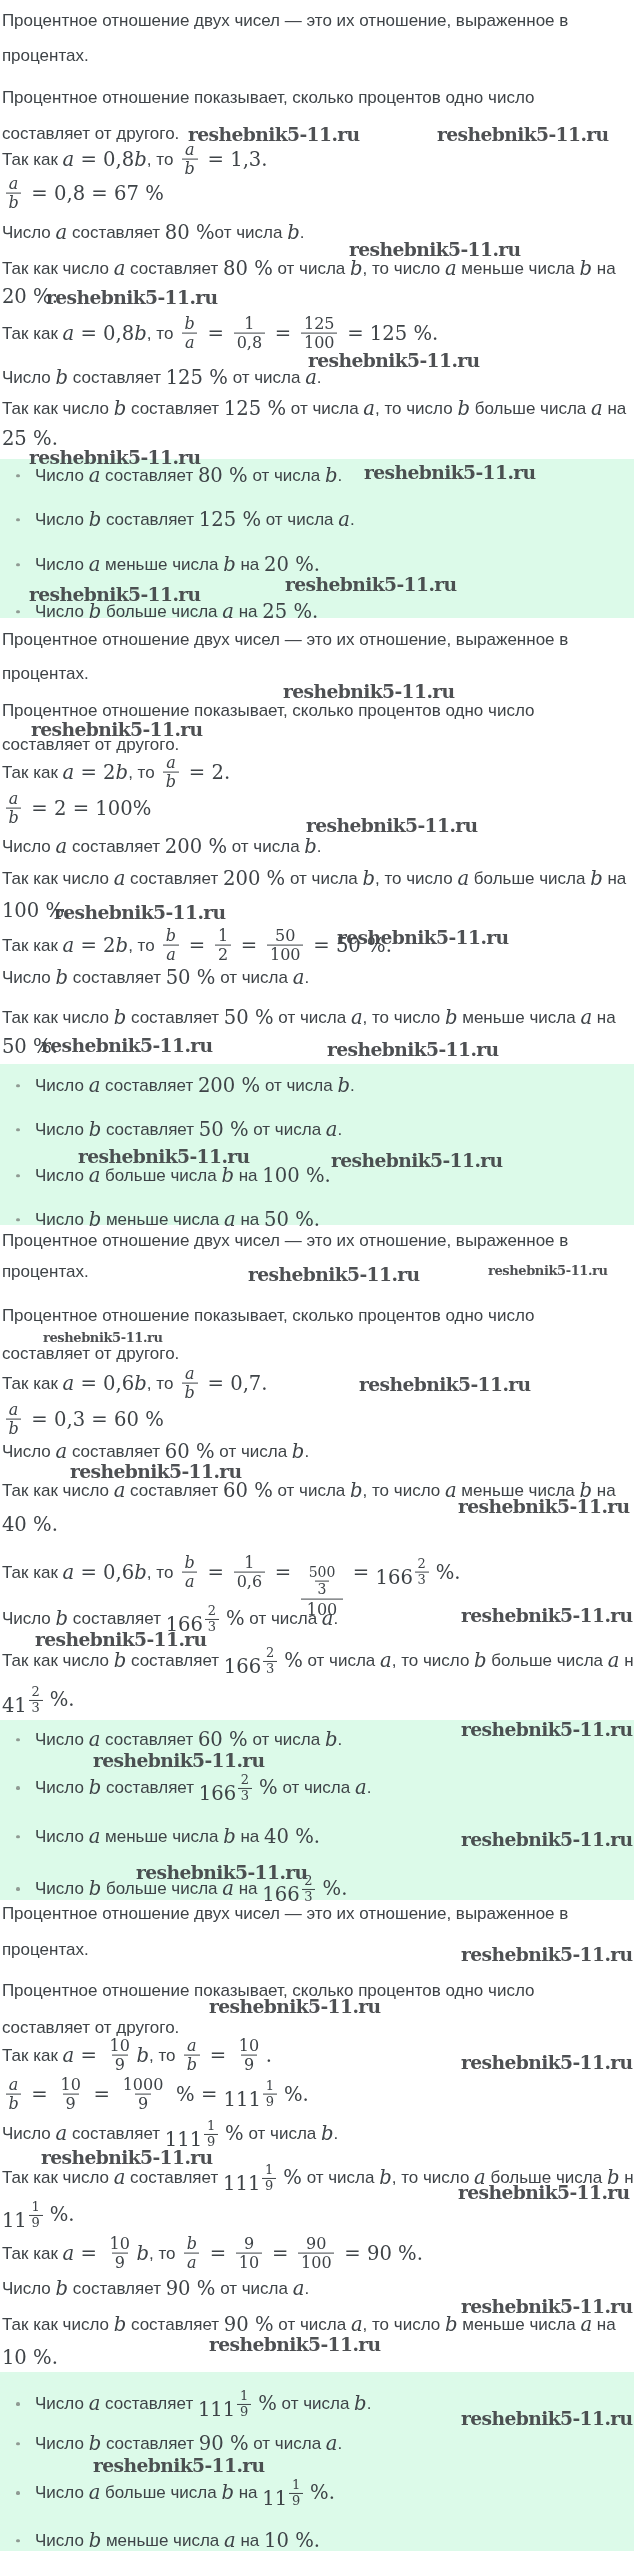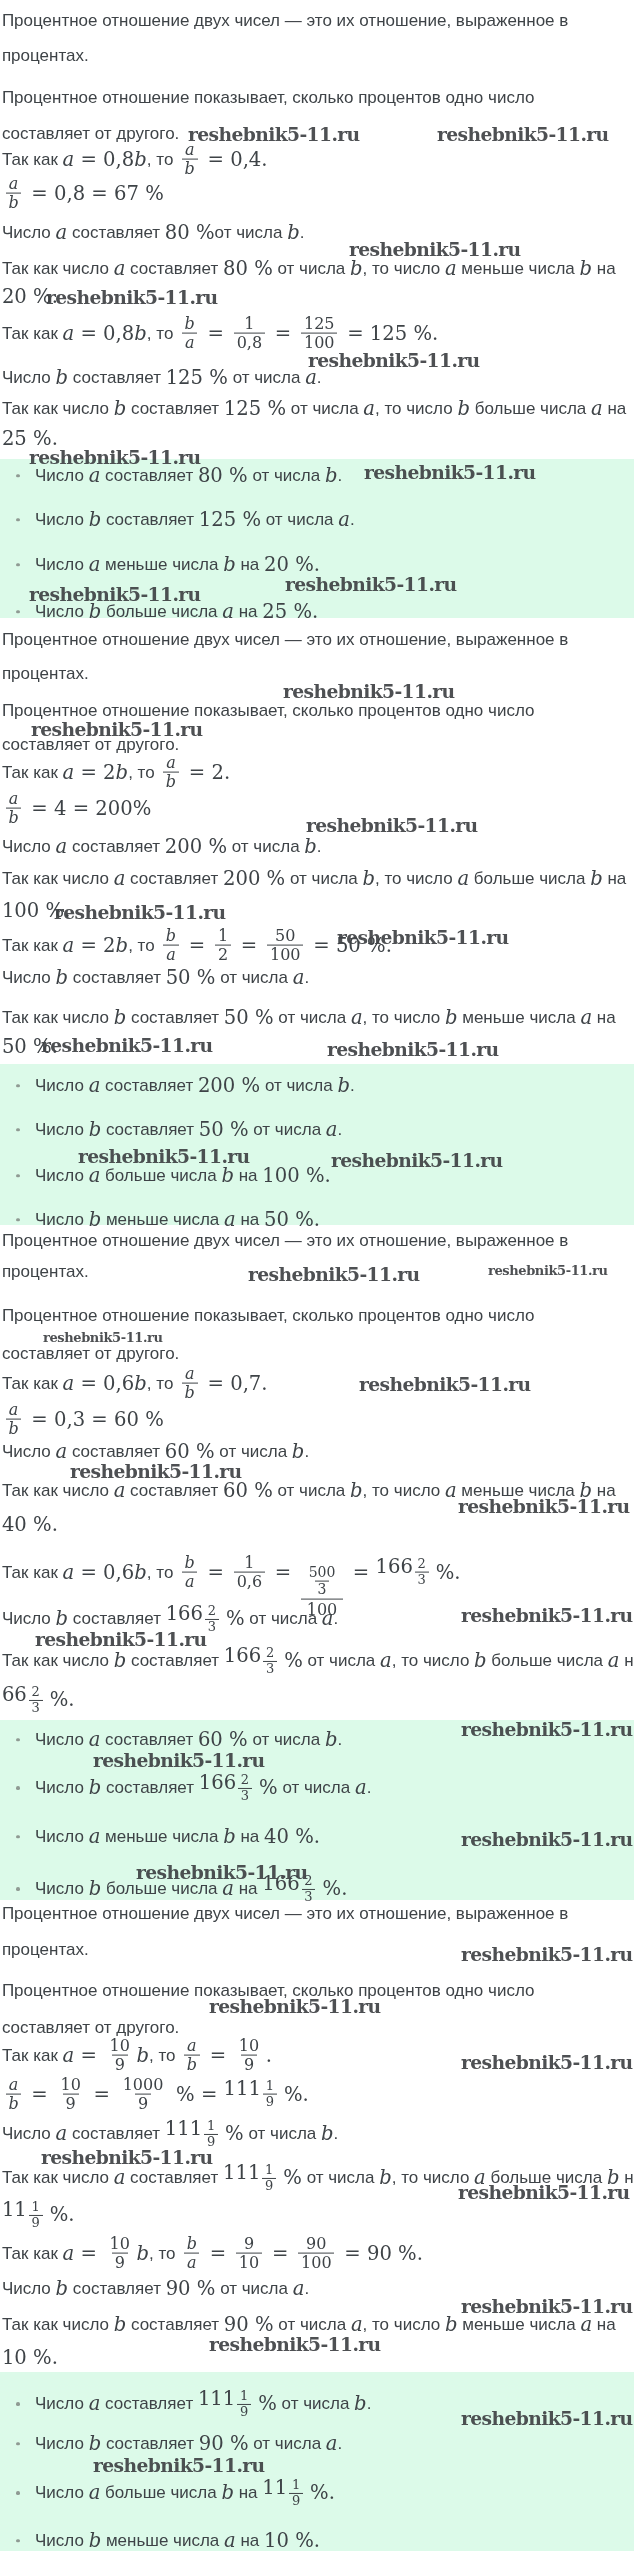--- a/index.html
+++ b/index.html
@@ -10,21 +10,21 @@
         color:#3e4347;z-index:1;}
   .t{font:inherit;}
   .m{font-family:"DejaVu Serif",serif;font-size:19.6px;line-height:1;}
   .v{font-family:"DejaVu Serif",serif;font-size:19.6px;line-height:1;font-style:italic;}
   .frac{display:inline-flex;flex-direction:column;align-items:center;
         font-family:"DejaVu Serif",serif;font-size:16px;line-height:1.12;margin:0 3.7px;text-align:center;}
   .frac .num{padding:0 2.8px;}
   .frac .den{border-top:1.5px solid #3e4347;padding:0 2.8px;}
   .frac .it{font-style:italic;}
   .frac.small{font-size:14px;margin:0 1.9px;}
-  .mx{display:inline-flex;align-items:flex-start;}
+  .mx{display:inline-flex;align-items:flex-end;}
   .mx .whole{font-family:"DejaVu Serif",serif;font-size:19.6px;line-height:1;}
   .mx .frac{font-size:13px;margin:0 0.9px 0 1.9px;}
   .bigfrac{display:inline-flex;flex-direction:column;align-items:center;
         font-family:"DejaVu Serif",serif;font-size:16px;line-height:1.12;margin:0 3.7px;text-align:center;}
   .bigfrac > .num{padding:1.9px 2.8px;margin-top:36px;}
   .bigfrac > .den{border-top:1.5px solid #3e4347;padding:0.9px 5.6px;}
   .dot{position:absolute;left:-18.7px;top:50%;width:3.7px;height:3.7px;border-radius:50%;
        background:#8f9a93;transform:translateY(-50%);}
   .wm{position:absolute;transform:translateY(-50%);font-family:"DejaVu Serif",serif;font-weight:700;
       font-size:18.7px;letter-spacing:-0.6px;color:#3f4245;opacity:0.92;z-index:2;white-space:nowrap;}
@@ -35,39 +35,39 @@
 
 <div id="page" style="background: rgb(255, 255, 255);">
     <div class="box" style="top: 459px; height: 159px; background: rgb(220, 250, 233);"></div>
     <div class="box" style="top: 1064px; height: 161px; background: rgb(220, 250, 233);"></div>
     <div class="box" style="top: 1720px; height: 180px; background: rgb(220, 250, 233);"></div>
     <div class="box" style="top: 2372px; height: 179px; background: rgb(220, 250, 233);"></div>
     <div class="para" style="top: 20.5px; left: 1.9px;"><span class="t">Процентное отношение двух чисел — это их отношение, выраженное в</span></div>
     <div class="para" style="top: 56px; left: 1.9px;"><span class="t">процентах.</span></div>
     <div class="para" style="top: 98px; left: 1.9px;"><span class="t">Процентное отношение показывает, сколько процентов одно число</span></div>
     <div class="para" style="top: 134px; left: 1.9px;"><span class="t">составляет от другого.</span></div>
-    <div class="para" style="top: 159px; left: 1.9px;"><span class="t">Так как </span><span class="v">a</span><span class="m"> = 0,8</span><span class="v">b</span><span class="t">, то </span><span class="frac"><span class="num it">a</span><span class="den it">b</span></span><span class="m"> = 0,4.</span></div>
+    <div class="para" style="top: 159px; left: 1.9px;"><span class="t">Так как </span><span class="v">a</span><span class="m"> = 0,8</span><span class="v">b</span><span class="t">, то </span><span class="frac"><span class="num it">a</span><span class="den it">b</span></span><span class="m"> = 1,3.</span></div>
     <div class="para" style="top: 193px; left: 1.9px;"><span class="frac"><span class="num it">a</span><span class="den it">b</span></span><span class="m"> = 0,8 = 67 %</span></div>
     <div class="para" style="top: 233px; left: 1.9px;"><span class="t">Число </span><span class="v">a</span><span class="t"> составляет </span><span class="m">80 %</span><span class="t">от числа </span><span class="v">b</span><span class="t">.</span></div>
     <div class="para" style="top: 269px; left: 1.9px;"><span class="t">Так как число </span><span class="v">a</span><span class="t"> составляет </span><span class="m">80 %</span><span class="t"> от числа </span><span class="v">b</span><span class="t">, то число </span><span class="v">a</span><span class="t"> меньше числа </span><span class="v">b</span><span class="t"> на</span></div>
     <div class="para" style="top: 297px; left: 1.9px;"><span class="m">20 %.</span></div>
     <div class="para" style="top: 333px; left: 1.9px;"><span class="t">Так как </span><span class="v">a</span><span class="m"> = 0,8</span><span class="v">b</span><span class="t">, то </span><span class="frac"><span class="num it">b</span><span class="den it">a</span></span><span class="m"> = </span><span class="frac"><span class="num">1</span><span class="den">0,8</span></span><span class="m"> = </span><span class="frac"><span class="num">125</span><span class="den">100</span></span><span class="m"> = 125 %.</span></div>
     <div class="para" style="top: 378px; left: 1.9px;"><span class="t">Число </span><span class="v">b</span><span class="t"> составляет </span><span class="m">125 %</span><span class="t"> от числа </span><span class="v">a</span><span class="t">.</span></div>
     <div class="para" style="top: 409px; left: 1.9px;"><span class="t">Так как число </span><span class="v">b</span><span class="t"> составляет </span><span class="m">125 %</span><span class="t"> от числа </span><span class="v">a</span><span class="t">, то число </span><span class="v">b</span><span class="t"> больше числа </span><span class="v">a</span><span class="t"> на</span></div>
     <div class="para" style="top: 439px; left: 1.9px;"><span class="m">25 %.</span></div>
     <div class="para" style="top: 476px; left: 35px;"><span class="dot"></span><span class="t">Число </span><span class="v">a</span><span class="t"> составляет </span><span class="m">80 %</span><span class="t"> от числа </span><span class="v">b</span><span class="t">.</span></div>
     <div class="para" style="top: 520px; left: 35px;"><span class="dot"></span><span class="t">Число </span><span class="v">b</span><span class="t"> составляет </span><span class="m">125 %</span><span class="t"> от числа </span><span class="v">a</span><span class="t">.</span></div>
     <div class="para" style="top: 565px; left: 35px;"><span class="dot"></span><span class="t">Число </span><span class="v">a</span><span class="t"> меньше числа </span><span class="v">b</span><span class="t"> на </span><span class="m">20 %.</span></div>
     <div class="para" style="top: 612px; left: 35px;"><span class="dot"></span><span class="t">Число </span><span class="v">b</span><span class="t"> больше числа </span><span class="v">a</span><span class="t"> на </span><span class="m">25 %.</span></div>
     <div class="para" style="top: 640px; left: 1.9px;"><span class="t">Процентное отношение двух чисел — это их отношение, выраженное в</span></div>
     <div class="para" style="top: 674px; left: 1.9px;"><span class="t">процентах.</span></div>
     <div class="para" style="top: 711px; left: 1.9px;"><span class="t">Процентное отношение показывает, сколько процентов одно число</span></div>
     <div class="para" style="top: 745px; left: 1.9px;"><span class="t">составляет от другого.</span></div>
     <div class="para" style="top: 772px; left: 1.9px;"><span class="t">Так как </span><span class="v">a</span><span class="m"> = 2</span><span class="v">b</span><span class="t">, то </span><span class="frac"><span class="num it">a</span><span class="den it">b</span></span><span class="m"> = 2.</span></div>
-    <div class="para" style="top: 808px; left: 1.9px;"><span class="frac"><span class="num it">a</span><span class="den it">b</span></span><span class="m"> = 4 = 200%</span></div>
+    <div class="para" style="top: 808px; left: 1.9px;"><span class="frac"><span class="num it">a</span><span class="den it">b</span></span><span class="m"> = 2 = 100%</span></div>
     <div class="para" style="top: 847px; left: 1.9px;"><span class="t">Число </span><span class="v">a</span><span class="t"> составляет </span><span class="m">200 %</span><span class="t"> от числа </span><span class="v">b</span><span class="t">.</span></div>
     <div class="para" style="top: 879px; left: 1.9px;"><span class="t">Так как число </span><span class="v">a</span><span class="t"> составляет </span><span class="m">200 %</span><span class="t"> от числа </span><span class="v">b</span><span class="t">, то число </span><span class="v">a</span><span class="t"> больше числа </span><span class="v">b</span><span class="t"> на</span></div>
     <div class="para" style="top: 911px; left: 1.9px;"><span class="m">100 %.</span></div>
     <div class="para" style="top: 945px; left: 1.9px;"><span class="t">Так как </span><span class="v">a</span><span class="m"> = 2</span><span class="v">b</span><span class="t">, то </span><span class="frac"><span class="num it">b</span><span class="den it">a</span></span><span class="m"> = </span><span class="frac"><span class="num">1</span><span class="den">2</span></span><span class="m"> = </span><span class="frac"><span class="num">50</span><span class="den">100</span></span><span class="m"> = 50 %.</span></div>
     <div class="para" style="top: 978px; left: 1.9px;"><span class="t">Число </span><span class="v">b</span><span class="t"> составляет </span><span class="m">50 %</span><span class="t"> от числа </span><span class="v">a</span><span class="t">.</span></div>
     <div class="para" style="top: 1018px; left: 1.9px;"><span class="t">Так как число </span><span class="v">b</span><span class="t"> составляет </span><span class="m">50 %</span><span class="t"> от числа </span><span class="v">a</span><span class="t">, то число </span><span class="v">b</span><span class="t"> меньше числа </span><span class="v">a</span><span class="t"> на</span></div>
     <div class="para" style="top: 1047px; left: 1.9px;"><span class="m">50 %.</span></div>
     <div class="para" style="top: 1086px; left: 35px;"><span class="dot"></span><span class="t">Число </span><span class="v">a</span><span class="t"> составляет </span><span class="m">200 %</span><span class="t"> от числа </span><span class="v">b</span><span class="t">.</span></div>
     <div class="para" style="top: 1130px; left: 35px;"><span class="dot"></span><span class="t">Число </span><span class="v">b</span><span class="t"> составляет </span><span class="m">50 %</span><span class="t"> от числа </span><span class="v">a</span><span class="t">.</span></div>
     <div class="para" style="top: 1176px; left: 35px;"><span class="dot"></span><span class="t">Число </span><span class="v">a</span><span class="t"> больше числа </span><span class="v">b</span><span class="t"> на </span><span class="m">100 %.</span></div>
@@ -77,21 +77,21 @@
     <div class="para" style="top: 1316px; left: 1.9px;"><span class="t">Процентное отношение показывает, сколько процентов одно число</span></div>
     <div class="para" style="top: 1354px; left: 1.9px;"><span class="t">составляет от другого.</span></div>
     <div class="para" style="top: 1383px; left: 1.9px;"><span class="t">Так как </span><span class="v">a</span><span class="m"> = 0,6</span><span class="v">b</span><span class="t">, то </span><span class="frac"><span class="num it">a</span><span class="den it">b</span></span><span class="m"> = 0,7.</span></div>
     <div class="para" style="top: 1419px; left: 1.9px;"><span class="frac"><span class="num it">a</span><span class="den it">b</span></span><span class="m"> = 0,3 = 60 %</span></div>
     <div class="para" style="top: 1452px; left: 1.9px;"><span class="t">Число </span><span class="v">a</span><span class="t"> составляет </span><span class="m">60 %</span><span class="t"> от числа </span><span class="v">b</span><span class="t">.</span></div>
     <div class="para" style="top: 1491px; left: 1.9px;"><span class="t">Так как число </span><span class="v">a</span><span class="t"> составляет </span><span class="m">60 %</span><span class="t"> от числа </span><span class="v">b</span><span class="t">, то число </span><span class="v">a</span><span class="t"> меньше числа </span><span class="v">b</span><span class="t"> на</span></div>
     <div class="para" style="top: 1525px; left: 1.9px;"><span class="m">40 %.</span></div>
     <div class="para" style="top: 1572px; left: 1.9px;"><span class="t">Так как </span><span class="v">a</span><span class="m"> = 0,6</span><span class="v">b</span><span class="t">, то </span><span class="frac"><span class="num it">b</span><span class="den it">a</span></span><span class="m"> = </span><span class="frac"><span class="num">1</span><span class="den">0,6</span></span><span class="m"> = </span><span class="bigfrac"><span class="num"><span class="frac small"><span class="num">500</span><span class="den">3</span></span></span><span class="den">100</span></span><span class="m"> = </span><span class="mx"><span class="whole">166</span><span class="frac"><span class="num">2</span><span class="den">3</span></span></span><span class="m"> %.</span></div>
     <div class="para" style="top: 1619px; left: 1.9px;"><span class="t">Число </span><span class="v">b</span><span class="t"> составляет </span><span class="mx"><span class="whole">166</span><span class="frac"><span class="num">2</span><span class="den">3</span></span></span><span class="m"> %</span><span class="t"> от числа </span><span class="v">a</span><span class="t">.</span></div>
     <div class="para" style="top: 1661px; left: 1.9px;"><span class="t">Так как число </span><span class="v">b</span><span class="t"> составляет </span><span class="mx"><span class="whole">166</span><span class="frac"><span class="num">2</span><span class="den">3</span></span></span><span class="m"> %</span><span class="t"> от числа </span><span class="v">a</span><span class="t">, то число </span><span class="v">b</span><span class="t"> больше числа </span><span class="v">a</span><span class="t"> на</span></div>
-    <div class="para" style="top: 1700px; left: 1.9px;"><span class="mx"><span class="whole">66</span><span class="frac"><span class="num">2</span><span class="den">3</span></span></span><span class="m"> %.</span></div>
+    <div class="para" style="top: 1700px; left: 1.9px;"><span class="mx"><span class="whole">41</span><span class="frac"><span class="num">2</span><span class="den">3</span></span></span><span class="m"> %.</span></div>
     <div class="para" style="top: 1740px; left: 35px;"><span class="dot"></span><span class="t">Число </span><span class="v">a</span><span class="t"> составляет </span><span class="m">60 %</span><span class="t"> от числа </span><span class="v">b</span><span class="t">.</span></div>
     <div class="para" style="top: 1788px; left: 35px;"><span class="dot"></span><span class="t">Число </span><span class="v">b</span><span class="t"> составляет </span><span class="mx"><span class="whole">166</span><span class="frac"><span class="num">2</span><span class="den">3</span></span></span><span class="m"> %</span><span class="t"> от числа </span><span class="v">a</span><span class="t">.</span></div>
     <div class="para" style="top: 1837px; left: 35px;"><span class="dot"></span><span class="t">Число </span><span class="v">a</span><span class="t"> меньше числа </span><span class="v">b</span><span class="t"> на </span><span class="m">40 %.</span></div>
     <div class="para" style="top: 1889px; left: 35px;"><span class="dot"></span><span class="t">Число </span><span class="v">b</span><span class="t"> больше числа </span><span class="v">a</span><span class="t"> на </span><span class="mx"><span class="whole">166</span><span class="frac"><span class="num">2</span><span class="den">3</span></span></span><span class="m"> %.</span></div>
     <div class="para" style="top: 1914px; left: 1.9px;"><span class="t">Процентное отношение двух чисел — это их отношение, выраженное в</span></div>
     <div class="para" style="top: 1950px; left: 1.9px;"><span class="t">процентах.</span></div>
     <div class="para" style="top: 1991px; left: 1.9px;"><span class="t">Процентное отношение показывает, сколько процентов одно число</span></div>
     <div class="para" style="top: 2028px; left: 1.9px;"><span class="t">составляет от другого.</span></div>
     <div class="para" style="top: 2055px; left: 1.9px;"><span class="t">Так как </span><span class="v">a</span><span class="m"> = </span><span class="frac"><span class="num">10</span><span class="den">9</span></span><span class="v">b</span><span class="t">, то </span><span class="frac"><span class="num it">a</span><span class="den it">b</span></span><span class="m"> = </span><span class="frac"><span class="num">10</span><span class="den">9</span></span><span class="m">.</span></div>
     <div class="para" style="top: 2094px; left: 1.9px;"><span class="frac"><span class="num it">a</span><span class="den it">b</span></span><span class="m"> = </span><span class="frac"><span class="num">10</span><span class="den">9</span></span><span class="m"> = </span><span class="frac"><span class="num">1000</span><span class="den">9</span></span><span class="m"> % = </span><span class="mx"><span class="whole">111</span><span class="frac"><span class="num">1</span><span class="den">9</span></span></span><span class="m"> %.</span></div>

